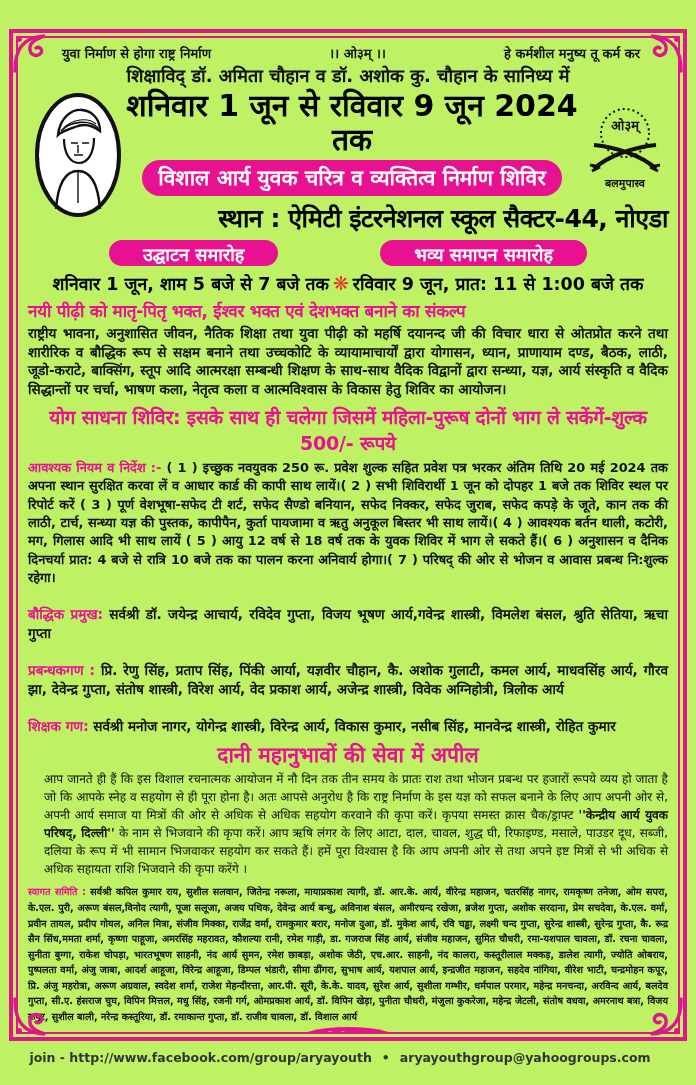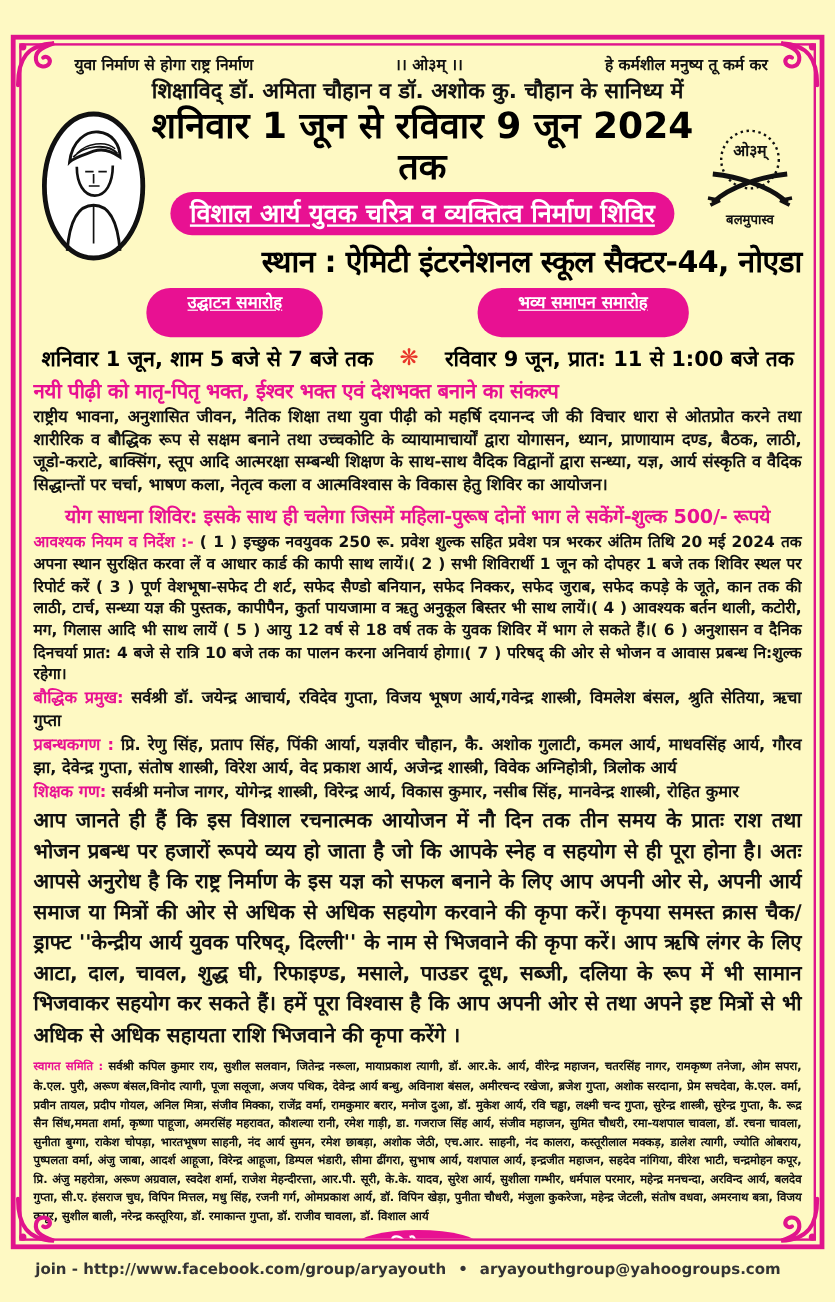--- a/index.html
+++ b/index.html
@@ -1,54 +1,54 @@
 <!DOCTYPE html>
 <html><head>
 <meta charset="utf-8">
 <style>
   html,body{margin:0;padding:0;background:#fdfdfd;}
   body{width:696px;height:1085px;overflow:hidden;font-family:"DejaVu Sans",sans-serif;-webkit-font-smoothing:antialiased;}
-  .page{position:relative;width:696px;height:1085px;background:#fef9c3;}
+  .page{position:relative;width:696px;height:1085px;background:#bef264;}
   .frame{position:absolute;left:9px;right:9px;top:29px;height:1012px;border:4px solid #e0148c;padding:3px;box-sizing:border-box;}
   .frame-inner{width:100%;height:100%;border:2px solid #e0148c;box-sizing:border-box;padding:4px 10px 0 10px;position:relative;overflow:hidden;}
   .corner{position:absolute;width:44px;height:44px;z-index:5;}
   .corner svg{width:100%;height:100%;}
   .c-tl{left:-2px;top:-2px;}
   .c-tr{right:-2px;top:-2px;transform:scaleX(-1);}
   .c-bl{left:-2px;bottom:-2px;transform:scaleY(-1);}
   .c-br{right:-2px;bottom:-2px;transform:scale(-1,-1);}
 
   .top-ribbon{display:flex;justify-content:space-between;font-size:13px;font-weight:bold;color:#111;padding:2px 28px 0 34px;}
   .patronage{text-align:center;font-size:18px;font-weight:bold;color:#111;margin-top:1px;}
 
   .masthead{position:relative;margin-top:1px;}
   .portrait{position:absolute;left:6px;top:2px;width:88px;height:128px;}
   .om-logo{position:absolute;right:2px;top:14px;width:82px;height:104px;text-align:center;}
   .mast-center{margin:0 88px 0 96px;text-align:center;}
   .main-title{color:#e80f96;font-size:27px;font-weight:bold;line-height:1.15;letter-spacing:0px;}
   .date-line{color:#000;font-size:30px;font-weight:bold;line-height:1.12;margin-top:2px;}
-  .pill{display:inline-block;background:#e81192;color:#fff;font-weight:bold;border-radius:20px;padding:3px 16px 5px 16px;text-decoration:underline;}
+  .pill{display:inline-block;background:#e81192;color:#fff;font-weight:bold;border-radius:20px;padding:3px 16px 5px 16px;}
   .subtitle-pill{font-size:21px;margin-top:4px;}
   .venue{text-align:right;font-size:25px;font-weight:bold;color:#000;margin-top:4px;letter-spacing:-0.5px;}
 
   .ceremony-row{display:flex;justify-content:space-around;margin:6px 30px 0 30px;}
-  .ceremony-pill{font-size:14px;padding:2px 34px 20px 34px;}
-  .times-row{display:flex;justify-content:center;align-items:center;gap:22px;font-size:17.5px;font-weight:bold;color:#000;margin-top:5px;}
+  .ceremony-pill{font-size:18px;padding:2px 34px 0 34px;}
+  .times-row{display:flex;justify-content:center;align-items:center;gap:4px;font-size:17.5px;font-weight:bold;color:#000;margin-top:5px;}
   .star{color:#e8352a;font-size:19px;}
 
   .headline{color:#e81192;font-size:17px;font-weight:bold;text-align:justify;margin-top:4px;letter-spacing:-0.3px;}
   .para{font-size:13.6px;font-weight:700;color:#111;text-align:justify;line-height:1.36;margin-top:2px;}
 
-  .yoga-line{color:#e81192;font-size:16px;font-weight:bold;text-align:center;margin-top:6px;letter-spacing:-0.2px;}
+  .yoga-line{color:#e81192;font-size:19px;font-weight:bold;text-align:center;margin-top:6px;letter-spacing:-0.2px;}
   .rules{font-size:12.9px;font-weight:600;color:#111;text-align:justify;line-height:1.42;margin-top:3px;}
   .mag-label{color:#e81192;font-weight:bold;}
 
-  .team-line{font-size:13.6px;font-weight:bold;color:#111;text-align:justify;line-height:1.4;margin-top:1px;}
+  .team-line{font-size:13.6px;font-weight:bold;color:#111;text-align:justify;line-height:1.4;margin-top:18px;}
   .appeal-head{color:#e81192;font-size:21px;font-weight:bold;text-align:center;margin-top:4px;}
-  .appeal-body{font-size:17px;font-weight:700;color:#111;text-align:justify;line-height:1.5;margin-top:2px;}
+  .appeal-body{font-size:12px;font-weight:400;color:#111;text-align:justify;line-height:1.5;margin-top:2px;margin-left:16px;}
 
   .committee{font-size:9.6px;font-weight:bold;color:#111;text-align:justify;line-height:1.62;margin-top:6px;}
   .nivedak-wrap{text-align:center;margin-top:3px;}
   .nivedak{font-size:17px;border-radius:50%/50%;padding:2px 30px 4px 30px;}
   .join-line{position:absolute;left:0;right:16px;top:1050px;text-align:center;font-size:12.5px;font-weight:600;color:#333;}
   .join-line .sep{margin:0 10px;}
   a.plain{color:inherit;text-decoration:none;}
 </style>
 </head>
 <body>
@@ -128,20 +128,21 @@
       <div class="para">राष्ट्रीय भावना, अनुशासित जीवन, नैतिक शिक्षा तथा युवा पीढ़ी को महर्षि दयानन्द जी की विचार धारा से ओतप्रोत करने तथा शारीरिक व बौद्धिक रूप से सक्षम बनाने तथा उच्चकोटि के व्यायामाचार्यों द्वारा योगासन, ध्यान, प्राणायाम दण्ड, बैठक, लाठी, जूडो-कराटे, बाक्सिंग, स्तूप आदि आत्मरक्षा सम्बन्धी शिक्षण के साथ-साथ वैदिक विद्वानों द्वारा सन्ध्या, यज्ञ, आर्य संस्कृति व वैदिक सिद्धान्तों पर चर्चा, भाषण कला, नेतृत्व कला व आत्मविश्वास के विकास हेतु शिविर का आयोजन।</div>
 
       <div class="yoga-line">योग साधना शिविर: इसके साथ ही चलेगा जिसमें महिला-पुरूष दोनों भाग ले सकेंगें-शुल्क 500/- रूपये</div>
 
       <div class="rules"><span class="mag-label">आवश्यक नियम व निर्देश :-</span><span> ( 1 ) इच्छुक नवयुवक 250 रू. प्रवेश शुल्क सहित प्रवेश पत्र भरकर अंतिम तिथि 20 मई 2024 तक अपना स्थान सुरक्षित करवा लें व आधार कार्ड की कापी साथ लायें।( 2 ) सभी शिविरार्थी 1 जून को दोपहर 1 बजे तक शिविर स्थल पर रिपोर्ट करें ( 3 ) पूर्ण वेशभूषा-सफेद टी शर्ट, सफेद सैण्डो बनियान, सफेद निक्कर, सफेद जुराब, सफेद कपड़े के जूते, कान तक की लाठी, टार्च, सन्ध्या यज्ञ की पुस्तक, कापीपैन, कुर्ता पायजामा व ऋतु अनुकूल बिस्तर भी साथ लायें।( 4 ) आवश्यक बर्तन थाली, कटोरी, मग, गिलास आदि भी साथ लायें ( 5 ) आयु 12 वर्ष से 18 वर्ष तक के युवक शिविर में भाग ले सकते हैं।( 6 ) अनुशासन व दैनिक दिनचर्या प्रात: 4 बजे से रात्रि 10 बजे तक का पालन करना अनिवार्य होगा।( 7 ) परिषद् की ओर से भोजन व आवास प्रबन्ध नि:शुल्क रहेगा।</span></div>
 
       <div class="team-line"><span class="mag-label">बौद्धिक प्रमुख:</span><span> सर्वश्री डॉ. जयेन्द्र आचार्य, रविदेव गुप्ता, विजय भूषण आर्य,गवेन्द्र शास्त्री, विमलेश बंसल, श्रुति सेतिया, ऋचा गुप्ता</span></div>
       <div class="team-line"><span class="mag-label">प्रबन्धकगण :</span><span> प्रि. रेणु सिंह, प्रताप सिंह, पिंकी आर्या, यज्ञवीर चौहान, कै. अशोक गुलाटी, कमल आर्य, माधवसिंह आर्य, गौरव झा,  देवेन्द्र गुप्ता, संतोष शास्त्री, विरेश आर्य, वेद प्रकाश आर्य, अजेन्द्र शास्त्री, विवेक अग्निहोत्री, त्रिलोक आर्य</span></div>
       <div class="team-line"><span class="mag-label">शिक्षक गण:</span><span> सर्वश्री मनोज नागर, योगेन्द्र शास्त्री, विरेन्द्र आर्य, विकास कुमार, नसीब सिंह, मानवेन्द्र शास्त्री, रोहित कुमार</span></div>
 
+      <div class="appeal-head">दानी महानुभावों की सेवा में अपील</div>
       <div class="appeal-body"><span>आप जानते ही हैं कि इस विशाल रचनात्मक आयोजन में नौ दिन तक तीन समय के  प्रातः राश तथा भोजन प्रबन्ध पर हजारों रूपये व्यय हो जाता है जो कि आपके स्नेह व सहयोग से ही पूरा होना है। अतः आपसे अनुरोध है कि राष्ट्र निर्माण के इस यज्ञ को सफल बनाने के लिए आप अपनी ओर से, अपनी आर्य समाज या मित्रों की ओर से अधिक से अधिक सहयोग करवाने की कृपा करें। कृपया समस्त क्रास चैक/ड्राफ्ट </span><b>''केन्द्रीय आर्य युवक परिषद्, दिल्ली''</b><span> के नाम से भिजवाने की कृपा करें। आप ऋषि लंगर के लिए आटा, दाल, चावल, शुद्ध घी, रिफाइण्ड, मसाले, पाउडर दूध, सब्जी, दलिया के रूप में भी सामान भिजवाकर सहयोग कर सकते हैं। हमें पूरा विश्वास है कि आप अपनी ओर से तथा अपने इष्ट मित्रों से भी अधिक से अधिक सहायता राशि भिजवाने की कृपा करेंगे ।</span></div>
 
       <div class="committee"><span class="mag-label">स्वागत समिति :</span><span> सर्वश्री कपिल कुमार राय, सुशील सलवान, जितेन्द्र नरूला, मायाप्रकाश त्यागी, डॉ. आर.के. आर्य, वीरेन्द्र महाजन, चतरसिंह नागर, रामकृष्ण तनेजा, ओम सपरा, के.एल. पुरी, अरूण बंसल,विनोद त्यागी, पूजा सलूजा, अजय पथिक, देवेन्द्र आर्य बन्धु, अविनाश बंसल, अमीरचन्द रखेजा, ब्रजेश गुप्ता, अशोक सरदाना, प्रेम सचदेवा, के.एल. वर्मा, प्रवीन तायल, प्रदीप गोयल, अनिल मित्रा, संजीव मिक्का, राजेंद्र वर्मा, रामकुमार बरार, मनोज दुआ, डॉ. मुकेश आर्य, रवि चड्ढा, लक्ष्मी चन्द गुप्ता, सुरेन्द्र शास्त्री, सुरेन्द्र गुप्ता, कै. रूद्र सैन सिंध,ममता शर्मा, कृष्णा पाहूजा, अमरसिंह महरावत, कौशल्या रानी, रमेश गाड़ी, डा. गजराज सिंह आर्य, संजीव महाजन, सुमित चौधरी, रमा-यशपाल चावला, डॉ. रचना चावला, सुनीता बुग्गा, राकेश चोपड़ा, भारतभूषण साहनी, नंद आर्य सुमन, रमेश छाबड़ा, अशोक जेठी, एच.आर. साहनी, नंद कालरा, कस्तूरीलाल मक्कड़, डालेश त्यागी, ज्योति ओबराय, पुष्पलता वर्मा, अंजु जाबा, आदर्श आहूजा, विरेन्द्र आहूजा, डिम्पल भंडारी, सीमा ढींगरा, सुभाष आर्य, यशपाल आर्य, इन्द्रजीत महाजन, सहदेव नांगिया, वीरेश भाटी, चन्द्रमोहन कपूर, प्रि. अंजु महरोत्रा, अरूण अग्रवाल, स्वदेश शर्मा, राजेश मेहन्दीरत्ता, आर.पी. सूरी, के.के. यादव, सुरेश आर्य, सुशीला गम्भीर, धर्मपाल परमार, महेन्द्र मनचन्दा, अरविन्द आर्य, बलदेव गुप्ता, सी.ए. हंसराज चुघ, विपिन मित्तल, मधु सिंह, रजनी गर्ग, ओमप्रकाश आर्य, डॉ. विपिन खेड़ा, पुनीता चौधरी, मंजुला कुकरेजा, महेन्द्र जेटली, संतोष वधवा, अमरनाथ बत्रा, विजय कपूर, सुशील बाली, नरेन्द्र कस्तूरिया, डॉ. रमाकान्त गुप्ता, डॉ. राजीव चावला, डॉ. विशाल आर्य</span></div>
 
       <div class="nivedak-wrap">
         <span class="pill nivedak">निवेदक</span>
       </div>
 
     </div>
   </div>

